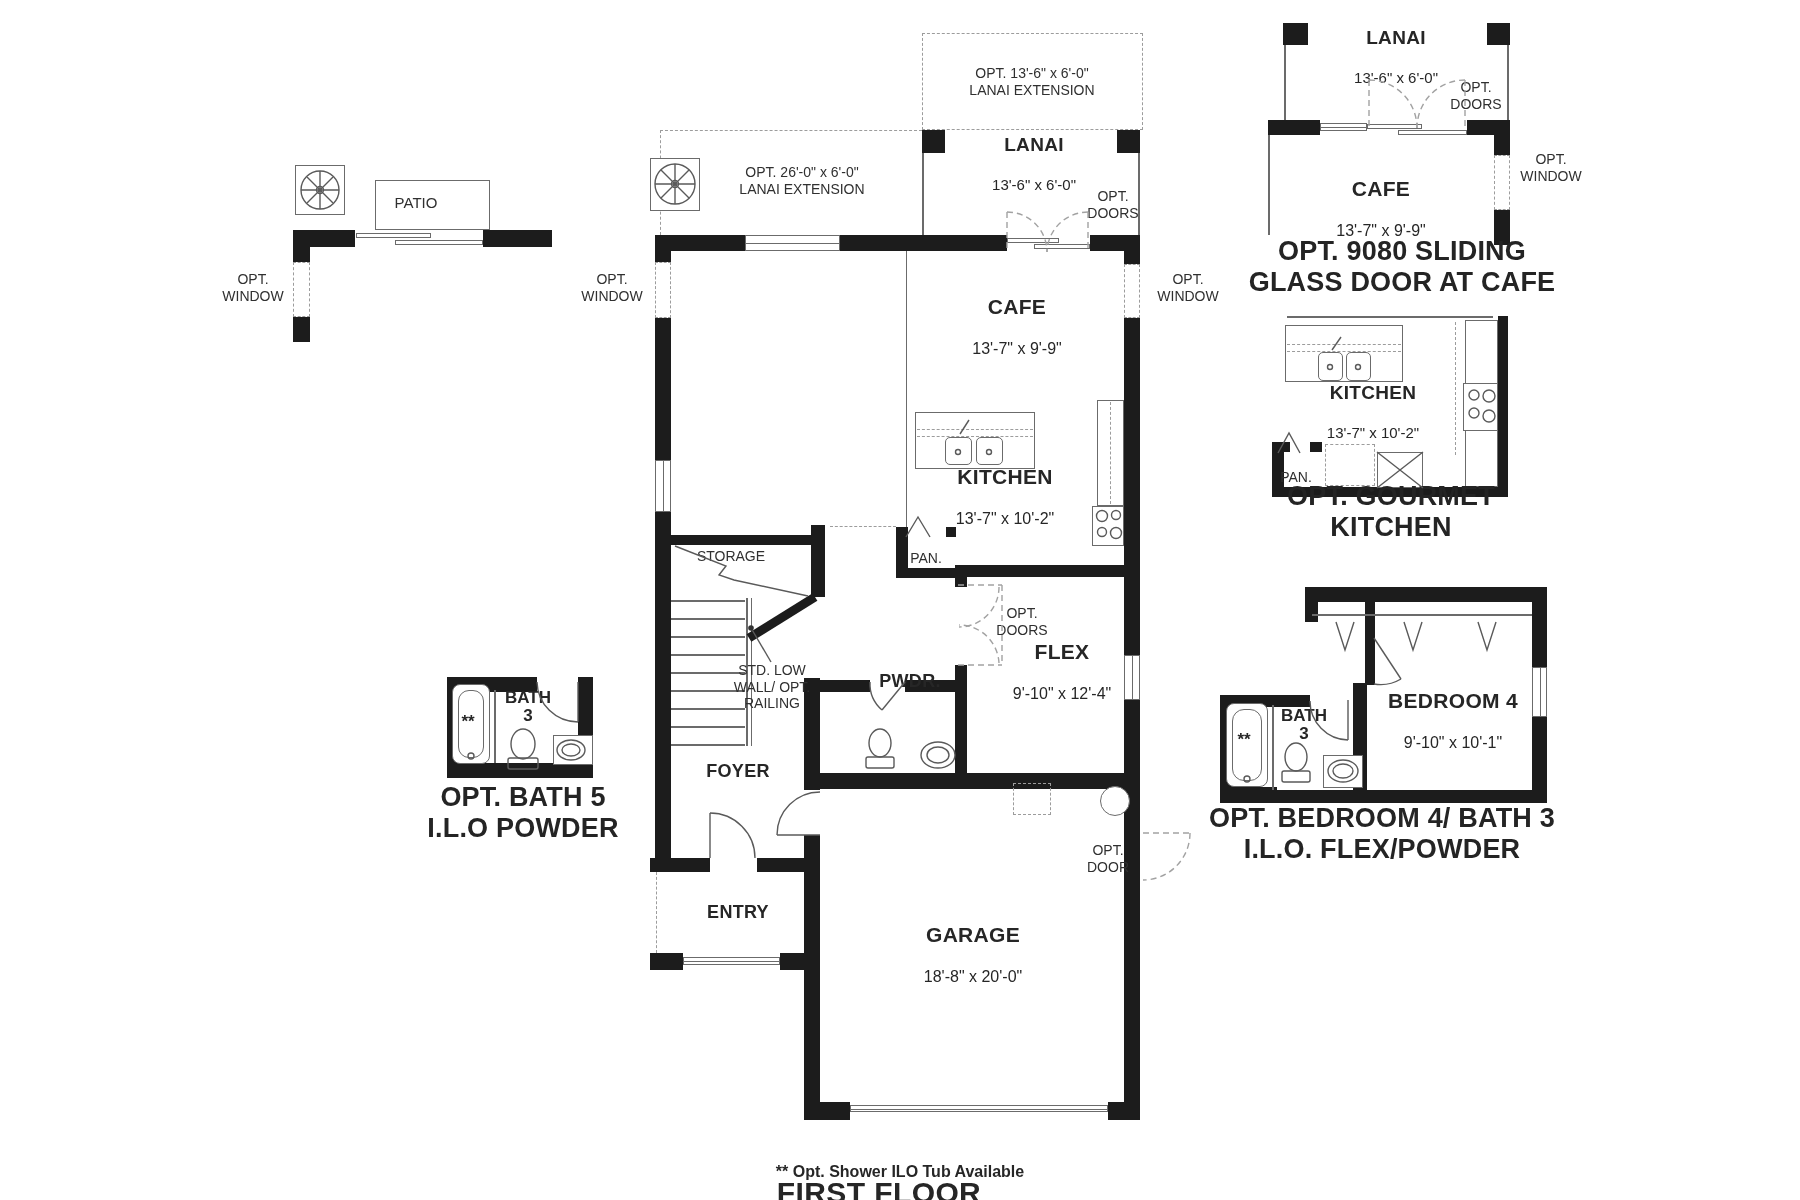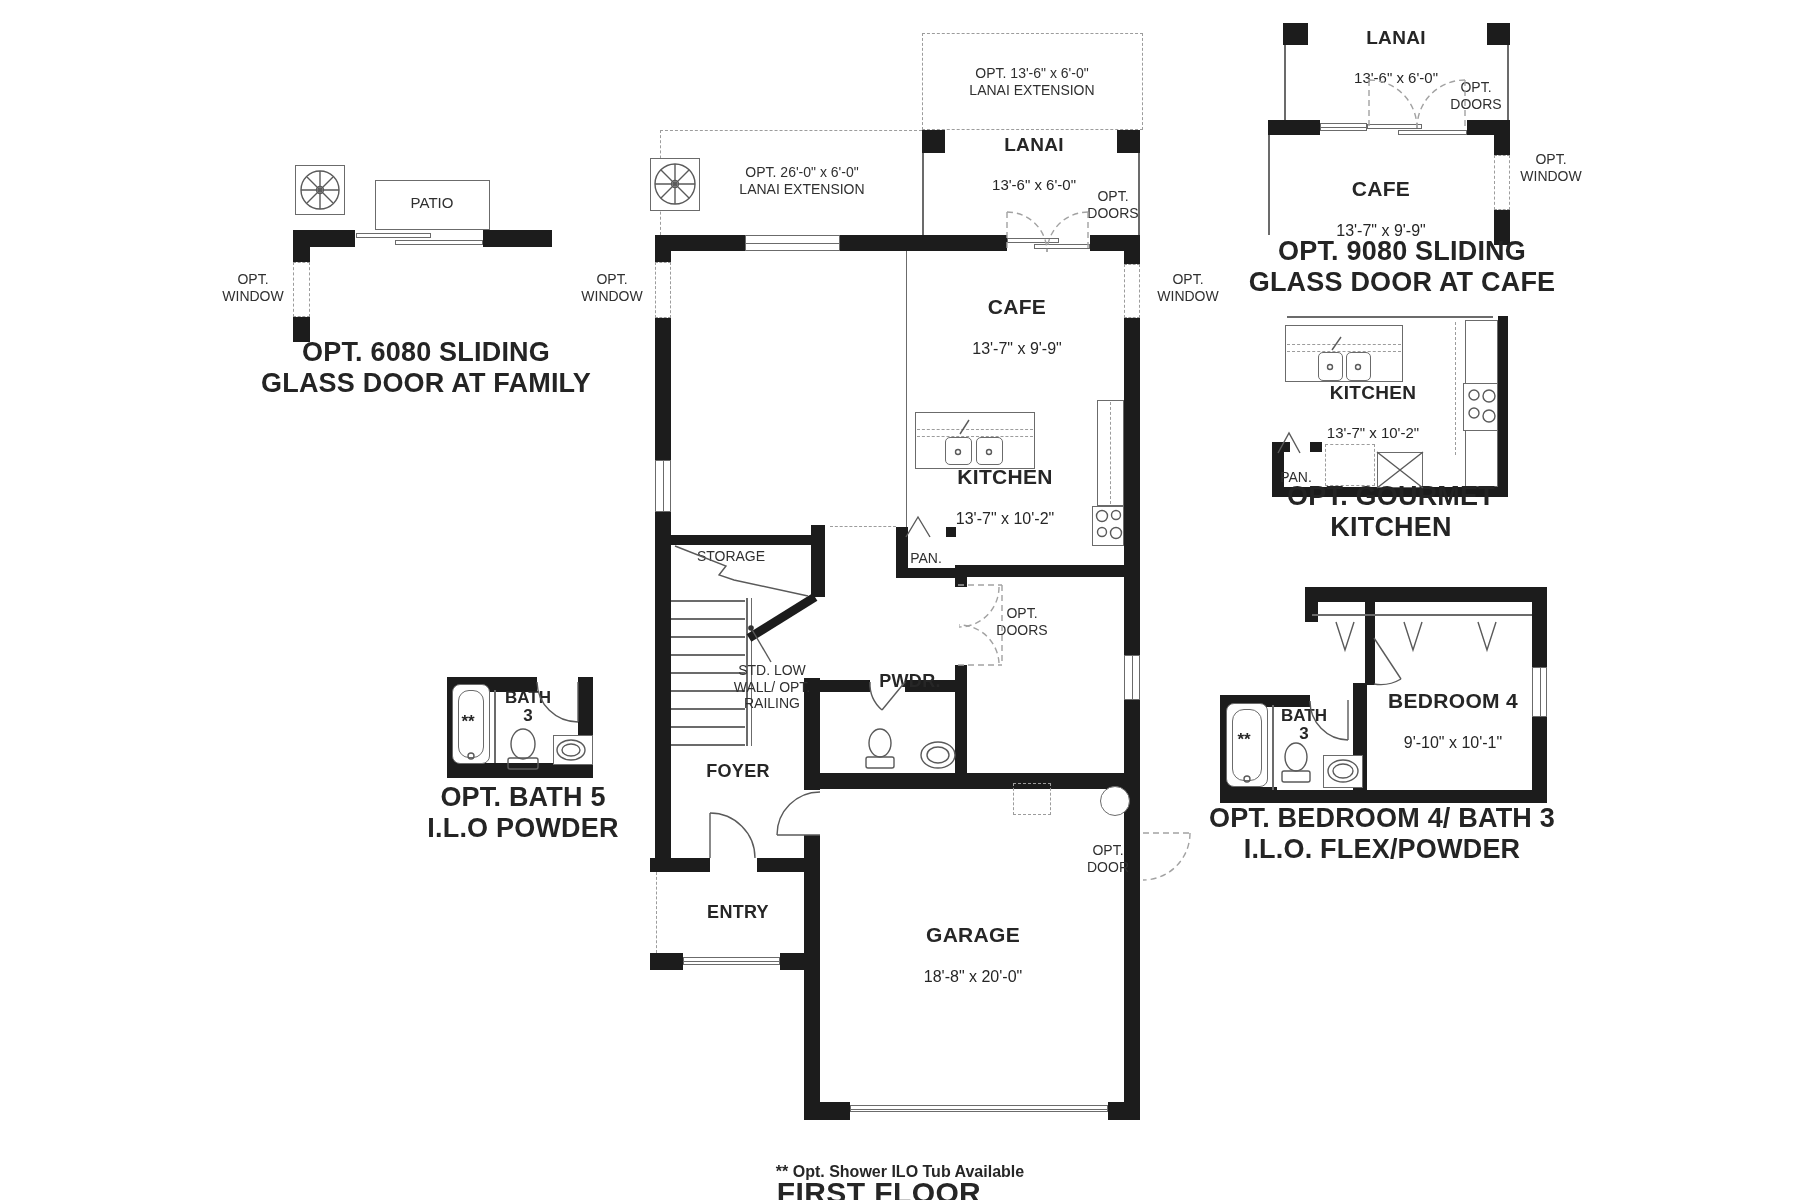--- a/index.html
+++ b/index.html
@@ -155,41 +155,43 @@
   </div>
   <div class="lbl sm" style="left:926px;top:558px">PAN.</div>
   <div class="lbl sm" style="left:731px;top:556px">STORAGE</div>
   <div class="lbl sm" style="left:772px;top:687px">STD. LOW
 WALL/ OPT.
 RAILING</div>
   <div class="lbl mid" style="left:738px;top:772px">FOYER</div>
   <div class="lbl mid" style="left:910px;top:682px">PWDR.</div>
   <div class="lbl sm" style="left:1022px;top:622px">OPT.
 DOORS</div>
+  <div class="lbl" style="left:1062px;top:672px">
+    <span class="rname">FLEX</span>
+    <span class="rdims">9'-10" x 12'-4"</span>
+  </div>
   <div class="lbl mid" style="left:738px;top:913px">ENTRY</div>
   <div class="lbl" style="left:973px;top:955px">
     <span class="rname">GARAGE</span>
     <span class="rdims">18'-8" x 20'-0"</span>
   </div>
   <div class="lbl sm" style="left:1108px;top:859px">OPT.
 DOOR</div>
 
   <div class="tbox" style="left:295px;top:165px;width:50px;height:50px"></div>
   <div class="tbox" style="left:375px;top:180px;width:115px;height:50px"></div>
-  <div class="lbl sm15" style="left:432px;top:203px">PATIO</div>
+  <div class="lbl sm15" style="left:416px;top:203px">PATIO</div>
   <div class="wall" style="left:293px;top:230px;width:62px;height:17px"></div>
   <div class="win" style="left:356px;top:233px;width:75px;height:5px"></div>
   <div class="win" style="left:395px;top:240px;width:88px;height:5px"></div>
   <div class="wall" style="left:483px;top:230px;width:69px;height:17px"></div>
   <div class="wall" style="left:293px;top:247px;width:17px;height:95px"></div>
   <div class="dwin" style="left:293px;top:262px;width:17px;height:55px"></div>
   <div class="lbl sm" style="left:253px;top:288px">OPT.
 WINDOW</div>
-  <div class="lbl cap" style="left:426px;top:368px">OPT. 6080 SLIDING
-GLASS DOOR AT FAMILY</div>
 
   <div class="wall" style="left:1283px;top:23px;width:25px;height:22px"></div>
   <div class="wall" style="left:1487px;top:23px;width:23px;height:22px"></div>
   <div class="ln" style="left:1284px;top:45px;width:2px;height:75px"></div>
   <div class="ln" style="left:1507px;top:45px;width:2px;height:75px"></div>
   <div class="lbl" style="left:1396px;top:57px">
     <span class="rname s19">LANAI</span>
     <span class="rdims s15">13'-6" x 6'-0"</span>
   </div>
   <div class="lbl sm" style="left:1476px;top:96px">OPT.

